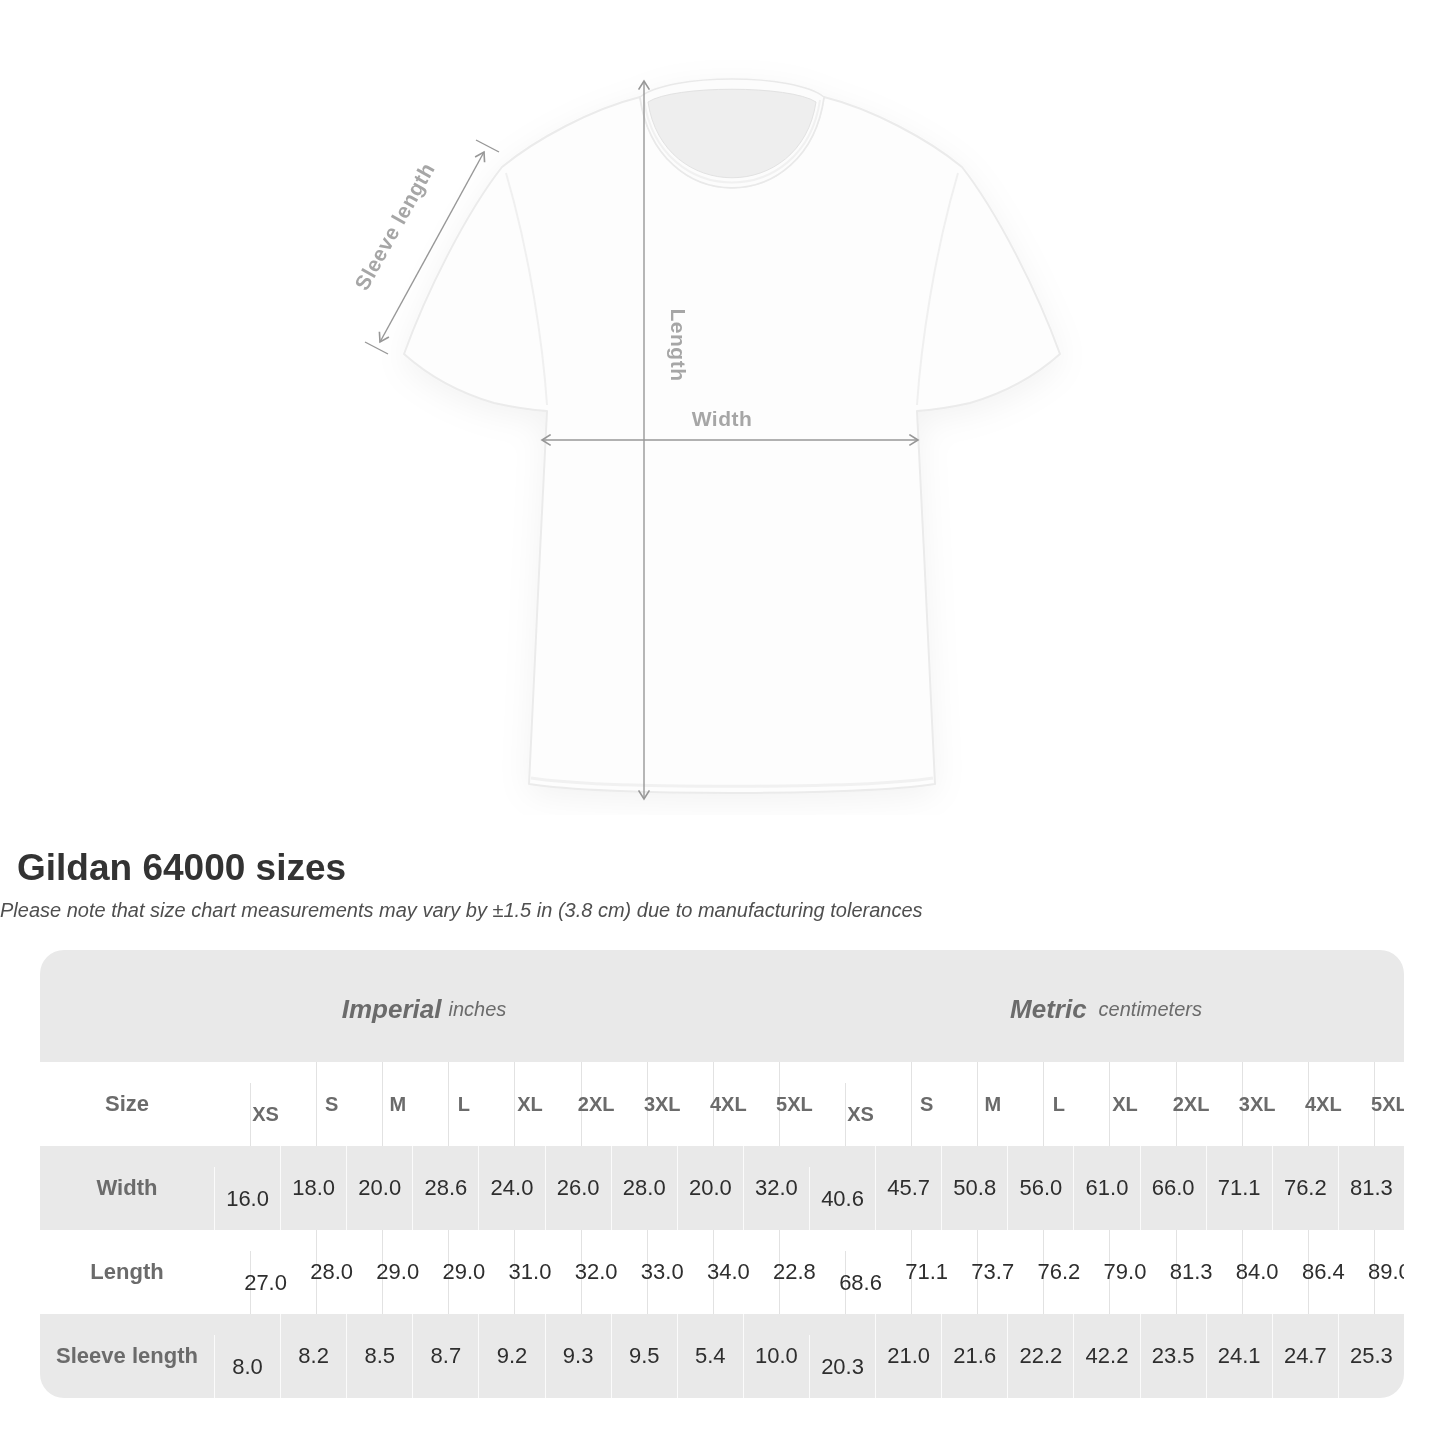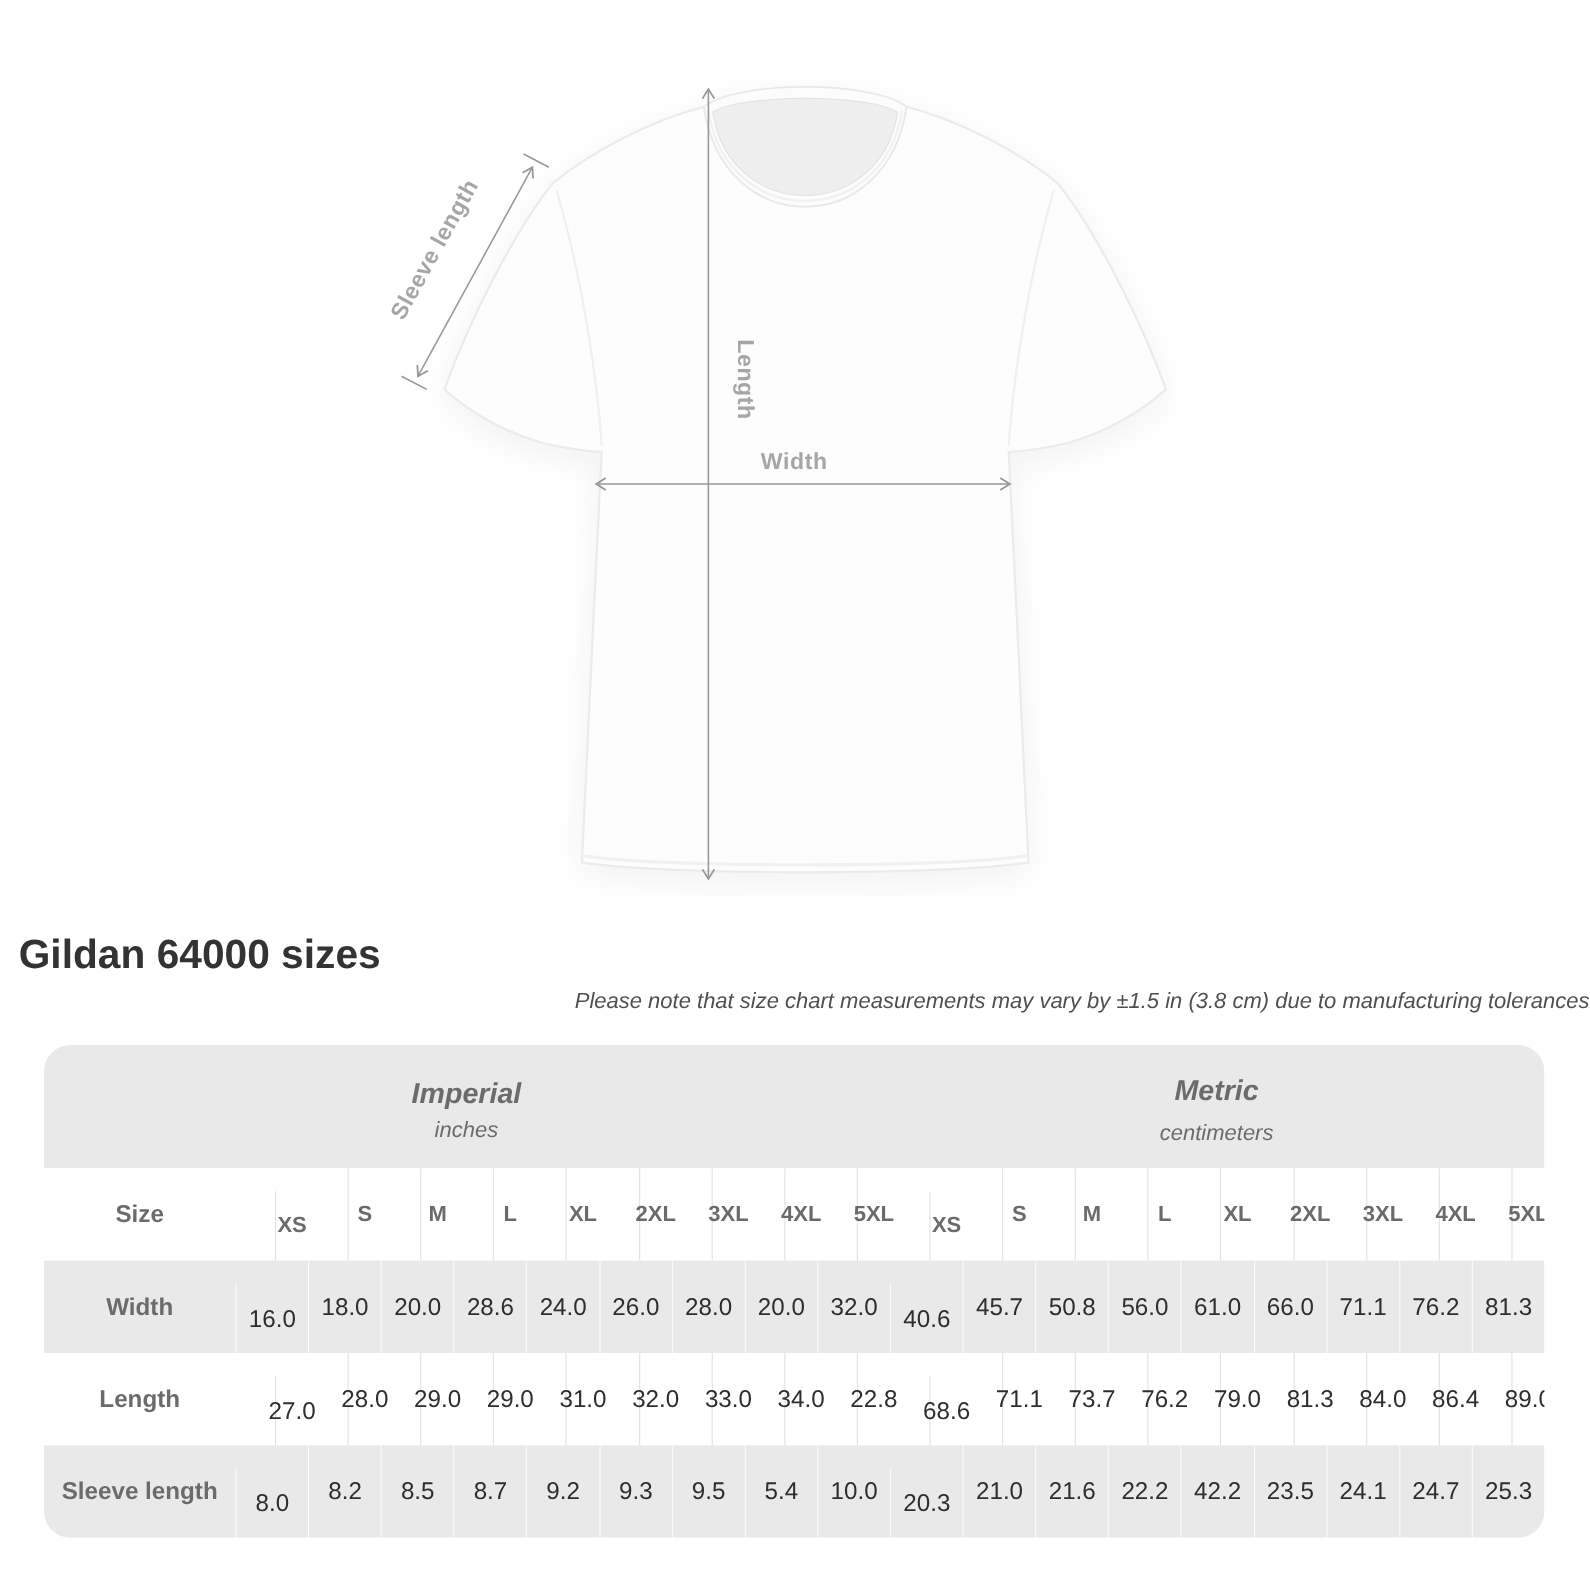--- a/index.html
+++ b/index.html
@@ -12,29 +12,29 @@
   .shirt-group{filter:drop-shadow(0 8px 16px rgba(0,0,0,0.05));}
   .dim-line{stroke:#979797;stroke-width:1.4;fill:none;}
   .dim-tick{stroke:#979797;stroke-width:1.4;}
   .dim-label{fill:#a6a6a6;font-weight:bold;font-size:21px;letter-spacing:0.5px;
     font-family:"Liberation Sans","DejaVu Sans",sans-serif;}
   .page-title{
     position:absolute;left:17px;top:846px;width:100%;text-align:left;
     font-size:37px;font-weight:bold;color:#333333;line-height:44px;
   }
   .page-note{
-    position:absolute;left:0;top:896px;width:100%;text-align:right;
+    position:absolute;left:0;top:896px;width:100%;text-align:left;
     font-size:20px;font-style:italic;color:#4f4f4f;line-height:28px;
   }
   .size-table{
     position:absolute;left:40px;top:950px;width:1364px;height:448px;
     border-radius:24px;overflow:hidden;background:#ffffff;
   }
   .unit-band{height:112px;display:flex;background:#e9e9e9;}
-  .band-half{display:flex;flex-direction:column;align-items:center;justify-content:center;gap:7px;padding-top:6px;}
+  .band-half{display:flex;align-items:center;justify-content:center;gap:7px;padding-top:6px;}
   .band-half.imp{width:768px;}
   .band-half.met{width:596px;gap:12px;}
   .group-title{font-size:26px;font-weight:bold;font-style:italic;color:#6b6b6b;}
   .group-unit{font-size:20px;font-style:italic;color:#6b6b6b;}
   .trow{display:flex;height:84px;}
   .trow .cell{flex:1 1 0;display:flex;align-items:center;justify-content:center;min-width:0;}
   .trow .cell.lab{flex:0 0 174px;font-weight:bold;color:#6b6b6b;font-size:22px;}
   .trow.white{background:#ffffff;gap:36px;}
   .trow.white .cell:not(.lab){border-left:1px solid #e2e2e2;}
   .trow.gray{background:#e9e9e9;}

